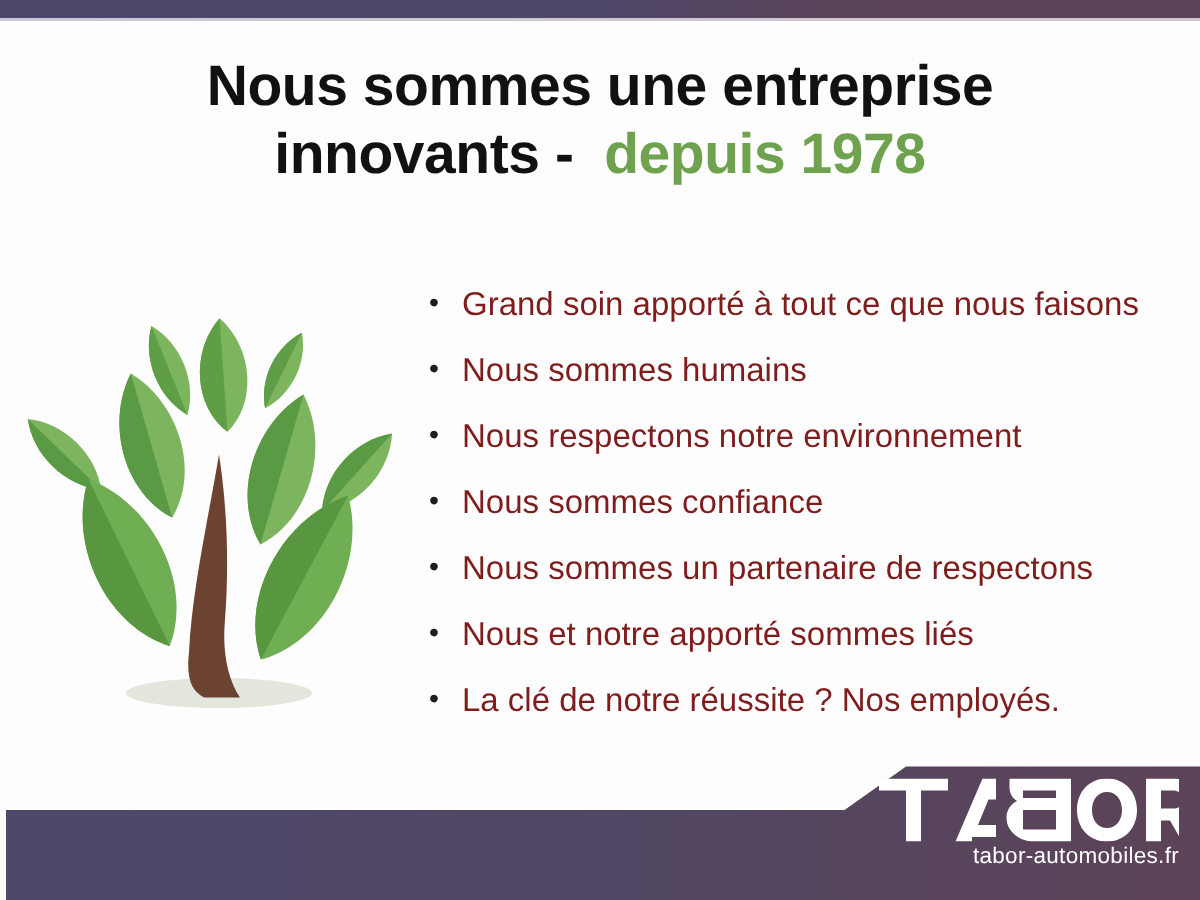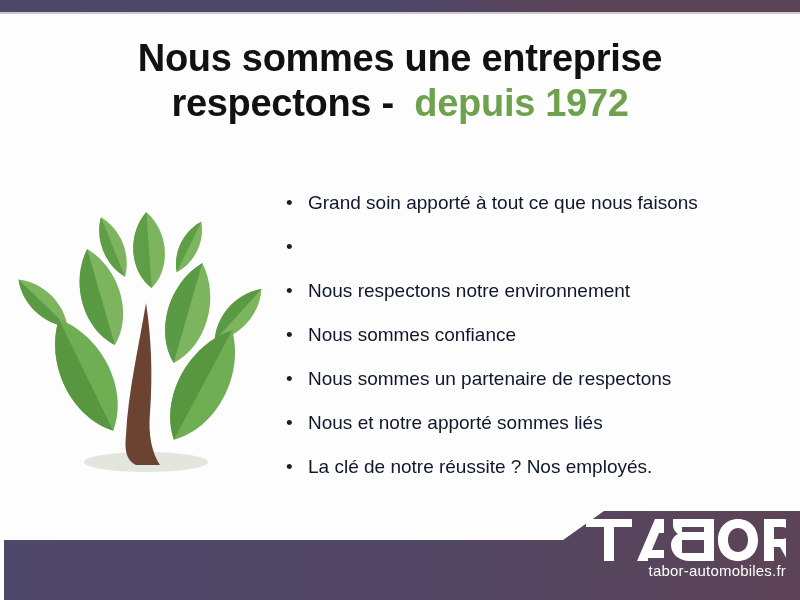--- a/index.html
+++ b/index.html
@@ -64,22 +64,22 @@
   }
   .bullet-dot {
     width: 22px;
     flex: 0 0 22px;
     color: #1d1d1d;
     font-size: 19px;
     line-height: 26px;
     text-align: left;
   }
   .bullet-text {
-    color: #0f172a;
-    font-size: 19px;
+    color: #7f1d1d;
+    font-size: 22px;
     line-height: 26px;
     white-space: nowrap;
   }
 
   
   .tree {
     position: absolute;
     left: 18px; top: 185px;
     width: 250px; height: 305px;
   }
@@ -119,21 +119,21 @@
 </head>
 <body>
 
 <div id="slide">
 
   <div class="top-band"></div>
   <div class="top-hairline"></div>
 
   <div class="title-block">
     <div class="title-line">Nous sommes une entreprise</div>
-    <div class="title-line"><span>respectons</span><span class="title-dash">&nbsp;-&nbsp;&nbsp;</span><span class="title-accent">depuis 1972</span></div>
+    <div class="title-line"><span>innovants</span><span class="title-dash">&nbsp;-&nbsp;&nbsp;</span><span class="title-accent">depuis 1978</span></div>
   </div>
 
   <div class="tree">
     <svg viewBox="0 0 250 305" width="250" height="305" xmlns="http://www.w3.org/2000/svg">
       <defs>
         <clipPath id="lf">
             <rect x="-200" y="-200" width="900" height="900"></rect>
           </clipPath>
       </defs>
 
@@ -189,20 +189,21 @@
     </svg>
   </div>
 
   <div class="bullets">
     <div class="bullet-row">
       <span class="bullet-dot">•</span>
       <span class="bullet-text">Grand soin apporté à tout ce que nous faisons</span>
     </div>
     <div class="bullet-row">
       <span class="bullet-dot">•</span>
+      <span class="bullet-text">Nous sommes humains</span>
     </div>
     <div class="bullet-row">
       <span class="bullet-dot">•</span>
       <span class="bullet-text">Nous respectons notre environnement</span>
     </div>
     <div class="bullet-row">
       <span class="bullet-dot">•</span>
       <span class="bullet-text">Nous sommes confiance</span>
     </div>
     <div class="bullet-row">

